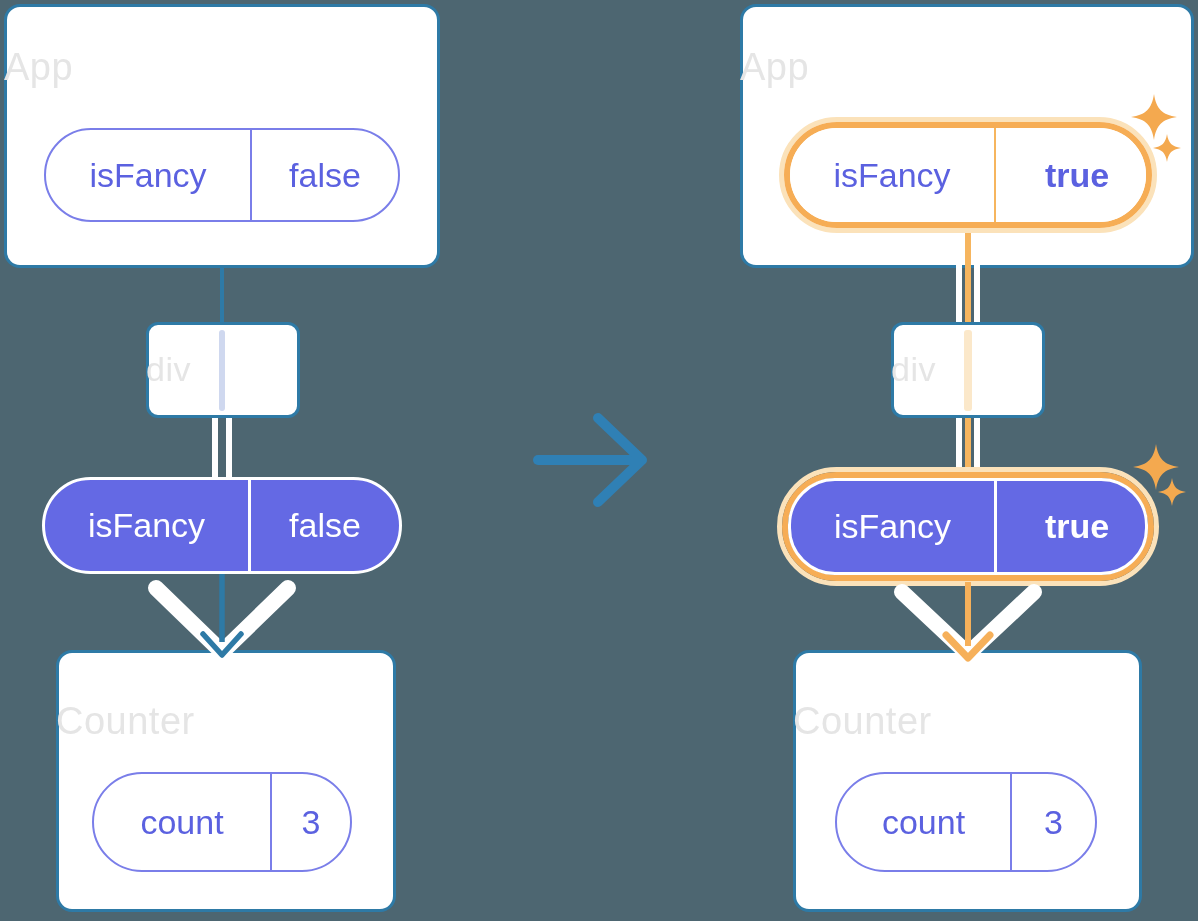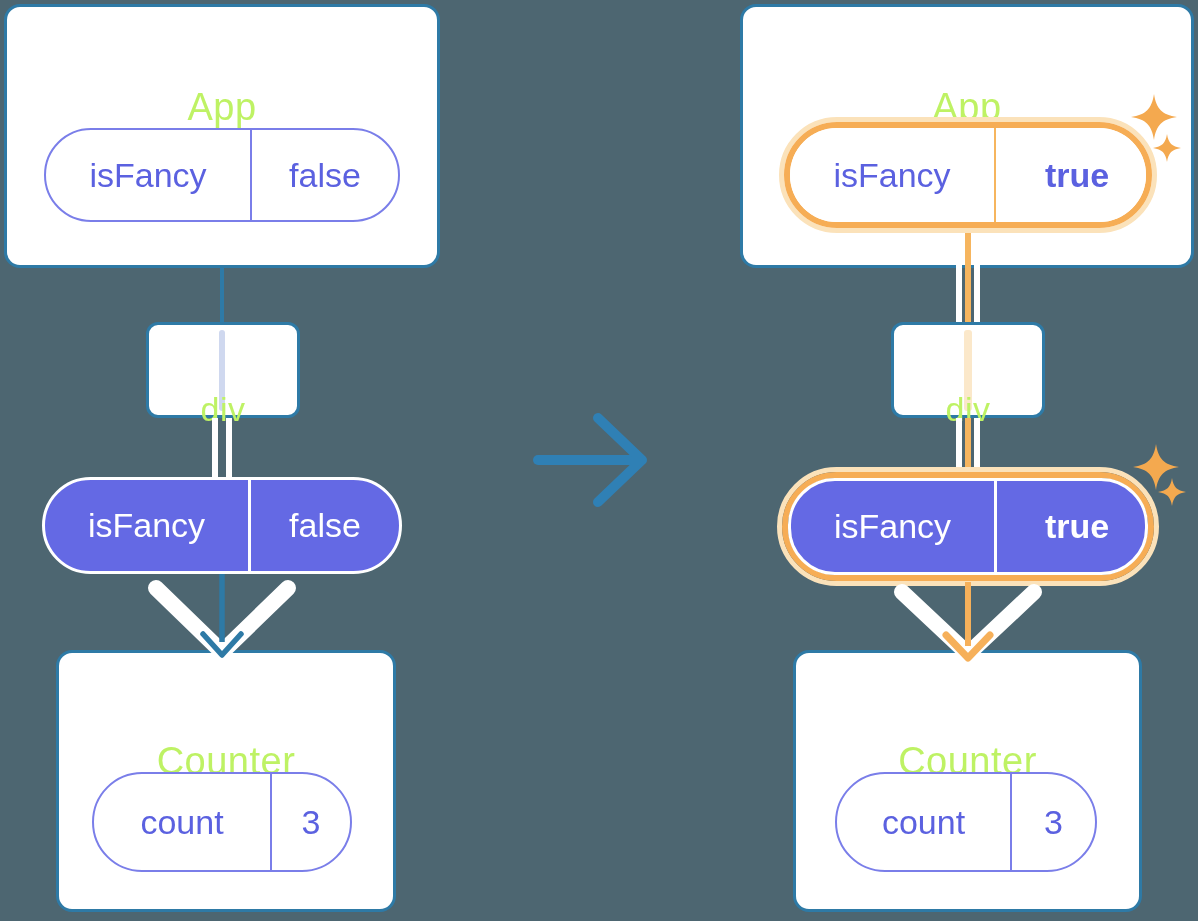--- a/index.html
+++ b/index.html
@@ -7,22 +7,22 @@
     position:relative;width:1198px;height:921px;overflow:hidden;
     background:#4d6671;
     font-family:"Liberation Sans", sans-serif;
   }
   .card{
     position:absolute;background:#fff;
     border:3px solid #2e7aa6;border-radius:16px;
     box-sizing:border-box;
   }
   .title{
-    position:absolute;text-align:center;
-    color:#bef264;font-size:38px;letter-spacing:.5px;margin-top:40px;
+    position:absolute;
+    color:#e5e5e5;font-size:38px;letter-spacing:.5px;
   }
   
   .pill{
     position:absolute;display:flex;box-sizing:border-box;
     background:#fff;border:2.5px solid #7a7ee9;border-radius:60px;
     color:#5b61e0;font-size:34px;
   }
   .pill .cell{
     display:flex;align-items:center;justify-content:center;
     box-sizing:border-box;

